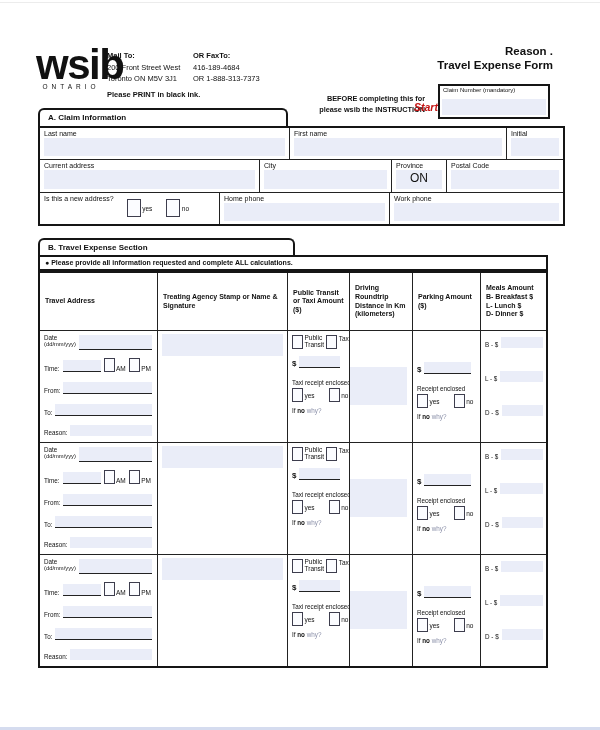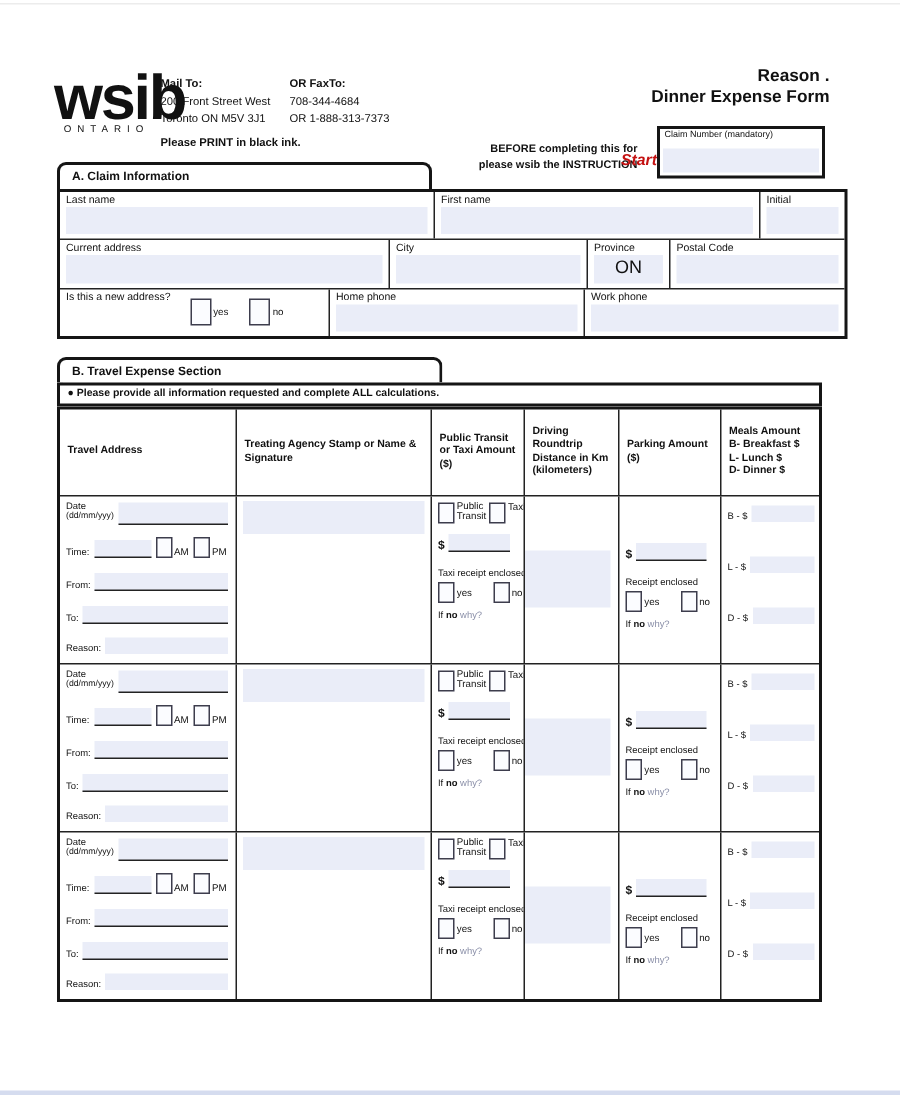--- a/index.html
+++ b/index.html
@@ -102,29 +102,29 @@
 </div>
 
 <div class="abs mailto addr">
   <div class="b">Mail To:</div>
   <div>200 Front Street West</div>
   <div>Toronto ON M5V 3J1</div>
 </div>
 
 <div class="abs faxto addr">
   <div class="b">OR FaxTo:</div>
-  <div>708-344-4684</div>
+  <div>416-189-4684</div>
   <div>OR 1-888-313-7373</div>
 </div>
 
 <div class="abs print-note">Please PRINT in black ink.</div>
 
 <div class="abs form-title">
   <div>Reason .</div>
-  <div>Dinner Expense Form</div>
+  <div>Travel Expense Form</div>
 </div>
 
 <div class="abs before-note">
   <div>BEFORE completing this for</div>
   <div>please wsib the INSTRUCTION</div>
 </div>
 
 <div class="abs start">Start &gt;</div>
 <div class="abs start-line"></div>
 

